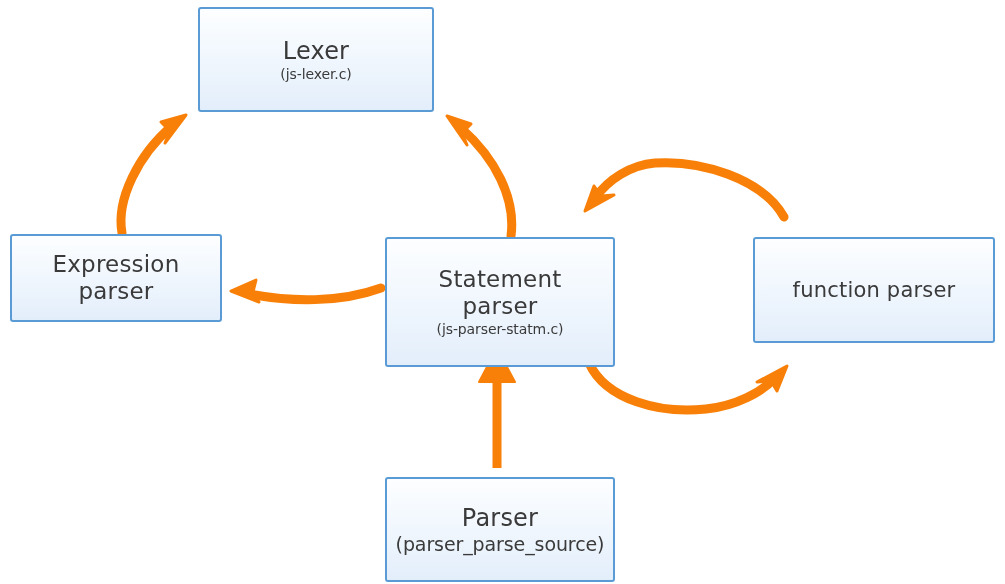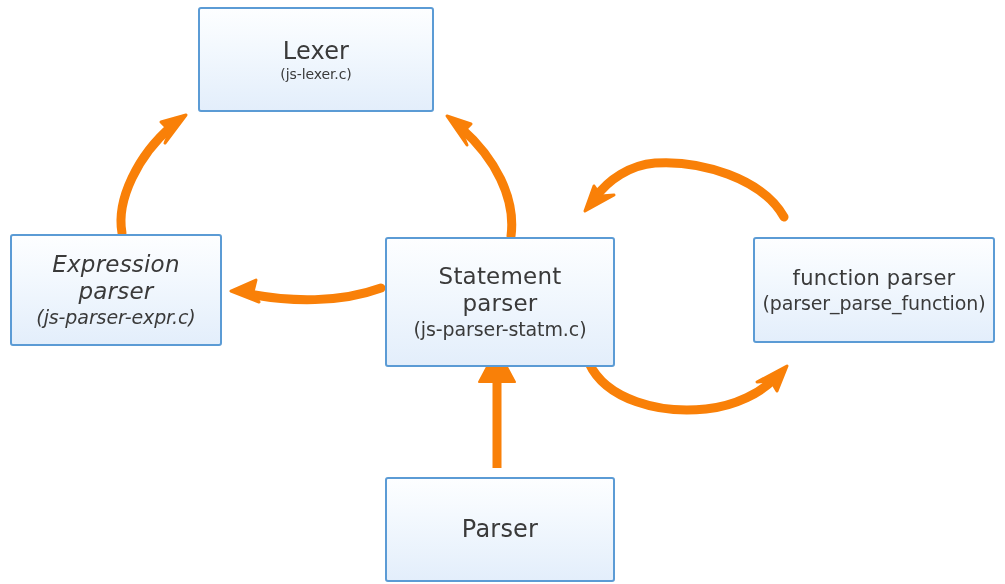--- a/index.html
+++ b/index.html
@@ -48,31 +48,31 @@
   }
   .node .sub {
     font-size: 14px;
     letter-spacing: -0.1px;
     margin-top: 1px;
     white-space: nowrap;
   }
 
   
   #node-lexer      { left: 198px; top: 7px;   width: 236px; height: 105px; }
-  #node-expression { left: 10px;  top: 234px; width: 212px; height: 112px; font-style: italic; }
+  #node-expression { left: 10px;  top: 234px; width: 212px; height: 88px; }
   #node-statement  { left: 385px; top: 237px; width: 230px; height: 130px; }
   #node-function   { left: 753px; top: 237px; width: 242px; height: 106px; }
   #node-parser     { left: 385px; top: 477px; width: 230px; height: 105px; }
 
   #node-lexer .title      { font-size: 24px; }
   #node-function .title   { font-size: 21px; }
   #node-parser .title     { font-size: 24px; }
   #node-function .sub     { font-size: 19px; }
   #node-parser .sub       { font-size: 19px; }
-  #node-statement .sub    { font-size: 19px; }
+  #node-statement .sub    { font-size: 14px; }
   #node-expression .sub   { font-size: 19px; }
 </style>
 </head>
 <body>
 
 <div id="canvas">
 
   <svg class="arrow-layer" viewBox="0 0 1005 584" width="1005" height="584" xmlns="http://www.w3.org/2000/svg">
 
     <g>
@@ -107,31 +107,30 @@
   </svg>
 
   <div class="node" id="node-lexer">
     <div class="title">Lexer</div>
     <div class="sub">(js-lexer.c)</div>
   </div>
 
   <div class="node" id="node-expression">
     <div class="title">Expression
 parser</div>
-    <div class="sub">(js-parser-expr.c)</div>
   </div>
 
   <div class="node" id="node-statement">
     <div class="title">Statement
 parser</div>
     <div class="sub">(js-parser-statm.c)</div>
   </div>
 
   <div class="node" id="node-function">
     <div class="title">function parser</div>
-    <div class="sub">(parser_parse_function)</div>
   </div>
 
   <div class="node" id="node-parser">
     <div class="title">Parser</div>
+    <div class="sub">(parser_parse_source)</div>
   </div>
 
 </div>
 
 </body></html>

